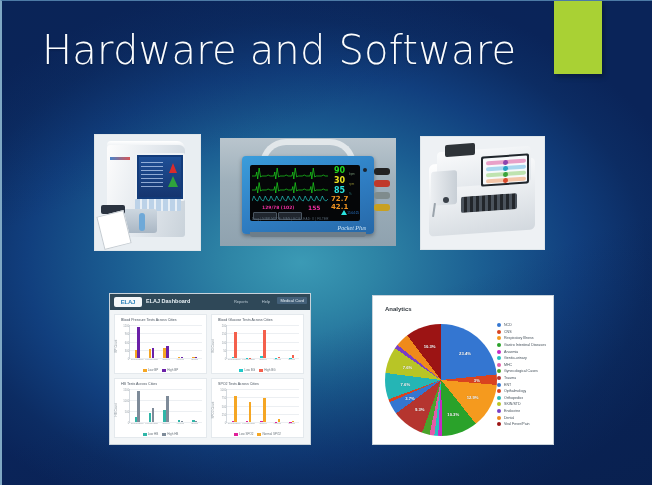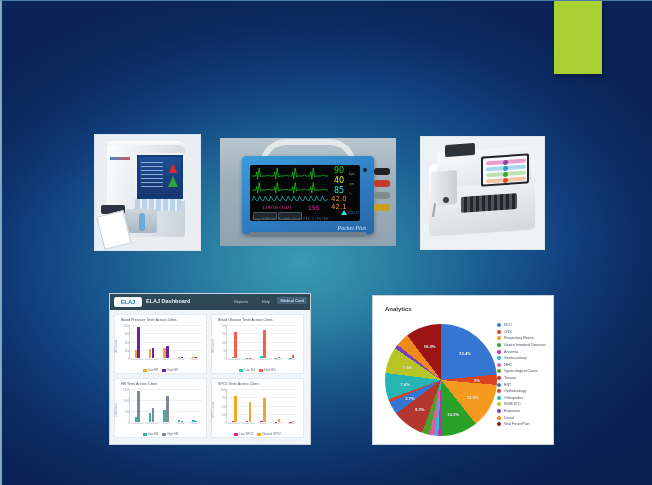--- a/index.html
+++ b/index.html
@@ -75,21 +75,21 @@
     border:6px solid #e2e7ea;border-bottom:none;border-radius:48px 48px 0 0;box-sizing:border-box;}
   #dev2 .m-case{position:absolute;left:22px;top:18px;width:132px;height:78px;
     background:linear-gradient(160deg,#3a9ddb 0%,#2f7dc2 55%,#2668a8 100%);border-radius:4px;
     box-shadow:0 2px 4px rgba(0,0,0,.35);}
   #dev2 .m-screen{position:absolute;left:8px;top:9px;width:110px;height:56px;background:#050608;border-radius:2px;overflow:hidden;}
   #dev2 .m-dot{position:absolute;right:7px;top:12px;width:4px;height:4px;border-radius:50%;background:#1b2430;}
   #dev2 .wave{position:absolute;left:2px;width:76px;height:13px;}
   #dev2 .m-feet{position:absolute;left:30px;top:94px;width:116px;height:5px;background:#6d7d89;border-radius:0 0 3px 3px;}
   #dev2 .m-ports{position:absolute;right:0px;top:30px;width:22px;height:46px;}
   #dev2 .m-ports i{display:block;width:16px;height:7px;margin-bottom:5px;border-radius:3px;}
-  #dev2 .vital{position:absolute;font-weight:normal;font-family:"DejaVu Sans", sans-serif;}
+  #dev2 .vital{position:absolute;font-weight:bold;font-family:"DejaVu Sans", sans-serif;}
   #dev2 .v-unit{position:absolute;font-size:3px;color:#6d8a6d;}
   #dev2 .m-btn{position:absolute;height:6px;background:#20262e;border:1px solid #4a5560;border-radius:1px;}
   #dev2 .m-foot{position:absolute;left:2px;bottom:0px;font-size:3px;color:#5c6b7a;letter-spacing:.2px;}
   #dev2 .m-logo{position:absolute;right:8px;bottom:3px;font-size:6px;color:#cfe6f7;font-style:italic;font-family:"Liberation Serif",serif;}
 
   
   #dev3{left:418px;top:135px;width:123px;height:112px;background:#eef1f4;}
   #dev3 .a-base{position:absolute;left:8px;top:24px;width:106px;height:72px;
     background:linear-gradient(170deg,#ffffff 0%,#eceff2 45%,#d2d8de 100%);
     border-radius:5px;transform:skewY(-4deg);}
@@ -140,20 +140,21 @@
   #pie .p-sw{width:4px;height:4px;border-radius:50%;margin-right:3px;flex:none;}
   #pie .p-lt{font-size:3.6px;color:#44505a;white-space:nowrap;overflow:hidden;text-overflow:ellipsis;}
 </style>
 </head>
 <body>
 
 <div id="slide">
 
   <div class="accent-bar"></div>
 
+  <div class="title">Hardware and Software</div>
 
   <div class="photo bordered" id="dev1">
     <div class="d1-top"></div>
     <div class="d1-body"></div>
     <div class="d1-brand"></div>
     <div class="d1-screen">
       <div class="d1-scr-in">
         <div class="d1-grid"></div>
         <div class="d1-peak1"></div>
         <div class="d1-peak2"></div>
@@ -177,27 +178,27 @@
         <svg class="wave" style="top:15px" viewBox="0 0 160 26" preserveAspectRatio="none">
           <polyline fill="none" stroke="#1fe01f" stroke-width="1.4" points="0,20 8,20 10,13 12,26 15,5 18,22 21,20 30,20 34,18 38,20 46,20 48,13 50,26 53,5 56,22 59,20 68,20 72,18 76,20 84,20 86,13 88,26 91,5 94,22 97,20 106,20 110,18 114,20 122,20 124,13 126,26 129,5 132,22 135,20 146,20 150,18 154,20 160,20"></polyline>
         </svg>
         <svg class="wave" style="top:28px;height:11px" viewBox="0 0 160 22" preserveAspectRatio="none">
           <polyline fill="none" stroke="#2ae3e0" stroke-width="1.2" points="0,16 4,6 8,14 12,16 16,6 20,14 24,16 28,6 32,14 36,16 40,6 44,14 48,16 52,6 56,14 60,16 64,6 68,14 72,16 76,6 80,14 84,16 88,6 92,14 96,16 100,6 104,14 108,16 112,6 116,14 120,16 124,6 128,14 132,16 136,6 140,14 144,16 148,6 152,14 156,16 160,12"></polyline>
         </svg>
 
         <div class="vital" style="left:84px;top:1px;font-size:8px;color:#22d31f;">90</div>
         <div class="v-unit" style="left:99px;top:7px;">bpm</div>
 
-        <div class="vital" style="left:84px;top:11px;font-size:8px;color:#e8e021;">40</div>
+        <div class="vital" style="left:84px;top:11px;font-size:8px;color:#e8e021;">30</div>
         <div class="v-unit" style="left:99px;top:17px;color:#8a8530;">rpm</div>
 
         <div class="vital" style="left:84px;top:21px;font-size:8px;color:#2ae3e0;">85</div>
         <div class="v-unit" style="left:99px;top:27px;color:#2a7a7a;">%</div>
 
-        <div class="vital" style="left:81px;top:30px;font-size:7px;color:#f09320;">42.0</div>
+        <div class="vital" style="left:81px;top:30px;font-size:7px;color:#f09320;">72.7</div>
         <div class="vital" style="left:81px;top:38px;font-size:7px;color:#f09320;">42.1</div>
 
         <div class="vital" style="left:12px;top:40px;font-size:4.5px;color:#f02fa0;">129/78 (102)</div>
         <div class="vital" style="left:58px;top:39px;font-size:6px;color:#f02fa0;">155</div>
 
         <div class="m-btn" style="left:3px;top:47px;width:22px;"></div>
         <div class="m-btn" style="left:28px;top:47px;width:22px;"></div>
         <div style="position:absolute;right:13px;top:45px;width:6px;height:5px;background:#2ae3e0;clip-path:polygon(0 100%,50% 0,100% 100%);"></div>
         <div style="position:absolute;right:1px;top:46px;font-size:3px;color:#2a79d0;">15:04:25</div>
         <div class="m-foot">Drug  |  NIBP MODE: MAN  |  ECG LEAD: II  |  FILTER</div>

